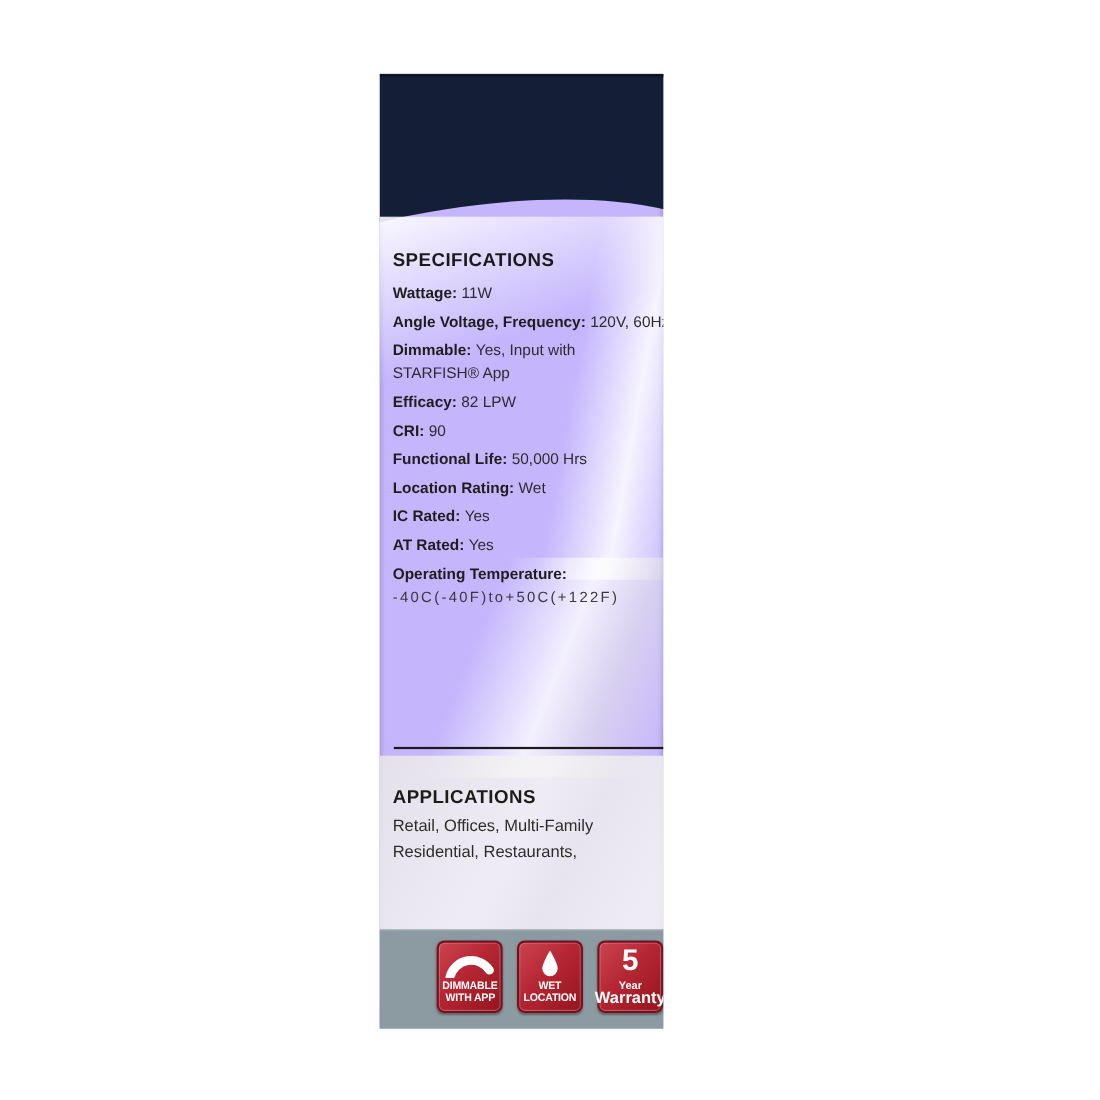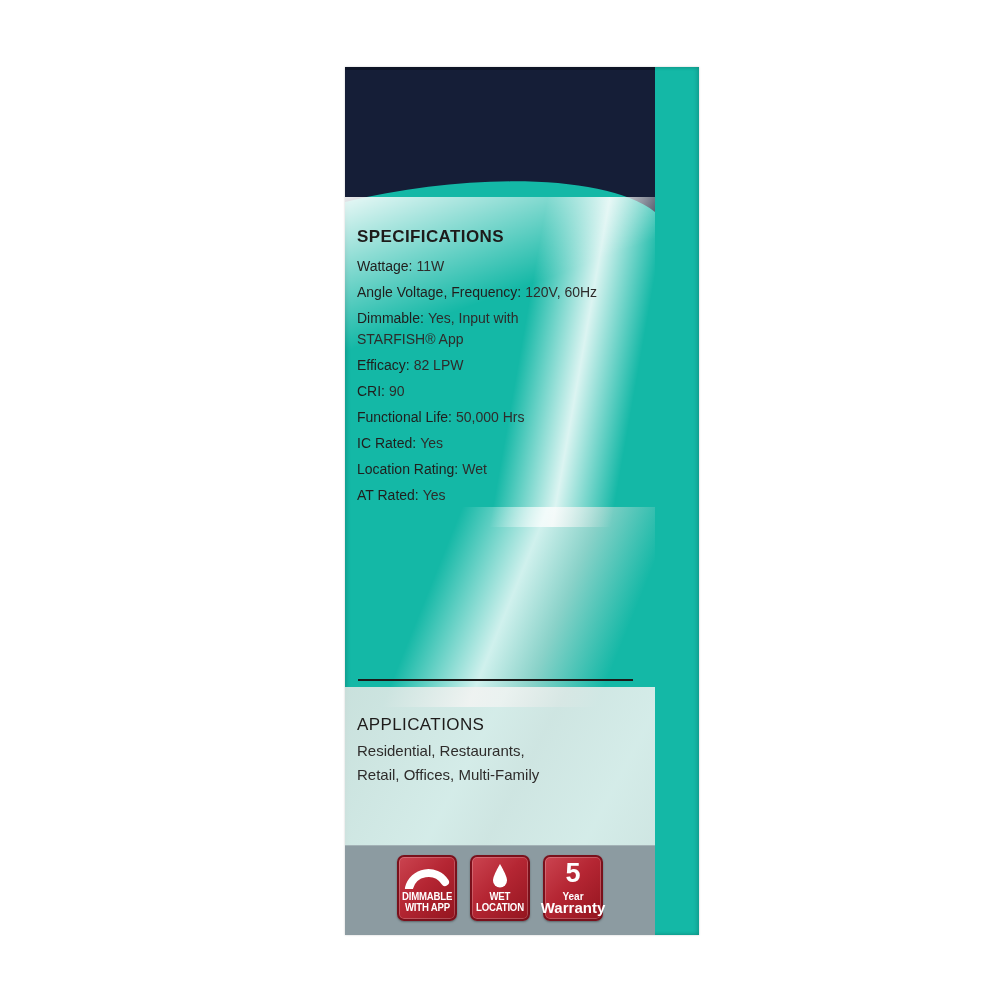--- a/index.html
+++ b/index.html
@@ -1,22 +1,22 @@
 <!DOCTYPE html>
 <html><head>
 <meta charset="utf-8">
 <style>
   html,body{margin:0;padding:0;}
   body{
     width:1000px;height:1000px;background:#ffffff;position:relative;overflow:hidden;
     font-family:"Liberation Sans","DejaVu Sans",sans-serif;
   }
   .panel{
-    position:absolute;left:345px;top:67px;width:354px;height:868px;
-    background:#14b8a6;overflow:hidden;
+    position:absolute;left:345px;top:67px;width:258px;height:868px;
+    background:#c4b5fd;overflow:hidden;
     box-shadow:inset 2px 0 4px rgba(0,0,0,.14), inset -2px 0 4px rgba(0,0,0,.14), 0 0 2px rgba(0,0,0,.2);
   }
   .navy-top{position:absolute;top:0;left:0;width:310px;height:220px;}
   .sheen-upper{
     position:absolute;left:0;top:130px;width:310px;height:330px;pointer-events:none;
     background:linear-gradient(160deg, rgba(255,255,255,.9) 0%, rgba(255,255,255,0) 35%),
                linear-gradient(100deg, rgba(255,255,255,0) 55%, rgba(255,255,255,.85) 72%, rgba(255,255,255,0) 88%);
   }
   .sheen-mid{
     position:absolute;left:0;top:440px;width:310px;height:200px;pointer-events:none;
@@ -27,31 +27,31 @@
     background:linear-gradient(118deg, #e9e8e6 0%, #f6f5f4 38%, #efedec 52%, #f6f5f4 75%, #eceae9 100%);
     opacity:.85;
   }
   .content{
     position:absolute;left:12px;top:160px;width:286px;color:#262423;
   }
   .spec-heading{
     font-size:17px;font-weight:bold;letter-spacing:.4px;color:#1d1b1a;margin:0 0 9px 0;
   }
   .spec{font-size:14px;line-height:21px;margin:0 0 5px 0;color:#2e2c2b;}
-  .spec .lbl{font-weight:normal;color:#201e1d;}
+  .spec .lbl{font-weight:bold;color:#201e1d;}
   .spec .val{margin-left:4px;}
   .spec .val2{margin-top:0;}
   .temp{letter-spacing:2.1px;color:#3a3838;font-size:13.5px;}
   .divider{
     position:absolute;left:13px;top:612px;width:275px;height:2px;background:#1c1a19;
   }
   .apps{
     position:absolute;left:12px;top:648px;width:286px;color:#262423;
   }
-  .apps-heading{font-size:17px;font-weight:normal;letter-spacing:.4px;color:#1d1b1a;margin:0 0 4px 0;}
+  .apps-heading{font-size:17px;font-weight:bold;letter-spacing:.4px;color:#1d1b1a;margin:0 0 4px 0;}
   .apps-line{font-size:15px;line-height:24px;color:#2e2c2b;}
   .gray-strip{
     position:absolute;left:0;bottom:0;width:310px;height:90px;
     border-top:1px solid #a3b2b6;
     display:flex;justify-content:center;align-items:center;gap:13px;
     box-sizing:border-box;
   }
   .badge{
     width:60px;height:66px;border-radius:7px;box-sizing:border-box;
     border:2px solid #7a101b;
@@ -96,36 +96,40 @@
     <div class="spec">
       <span class="lbl">Efficacy:</span><span class="val">82 LPW</span>
     </div>
     <div class="spec">
       <span class="lbl">CRI:</span><span class="val">90</span>
     </div>
     <div class="spec">
       <span class="lbl">Functional Life:</span><span class="val">50,000 Hrs</span>
     </div>
     <div class="spec">
+      <span class="lbl">Location Rating:</span><span class="val">Wet</span>
+    </div>
+    <div class="spec">
       <span class="lbl">IC Rated:</span><span class="val">Yes</span>
     </div>
     <div class="spec">
-      <span class="lbl">Location Rating:</span><span class="val">Wet</span>
+      <span class="lbl">AT Rated:</span><span class="val">Yes</span>
     </div>
     <div class="spec">
-      <span class="lbl">AT Rated:</span><span class="val">Yes</span>
+      <span class="lbl">Operating Temperature:</span>
+      <div class="val2 temp">-40C(-40F)to+50C(+122F)</div>
     </div>
   </div>
 
   <div class="divider"></div>
 
   <div class="apps">
     <div class="apps-heading">APPLICATIONS</div>
+    <div class="apps-line">Retail, Offices, Multi-Family</div>
     <div class="apps-line">Residential, Restaurants,</div>
-    <div class="apps-line">Retail, Offices, Multi-Family</div>
   </div>
 
   <div class="gray-strip" style="background:#8c9ba1;">
 
     <div class="badge">
       <div class="badge-icon">
         <svg width="46" height="26" viewBox="0 0 46 26" xmlns="http://www.w3.org/2000/svg">
           <path d="M5,25 A20,20 0 0 1 41,19" stroke="#ffffff" stroke-width="8" fill="none" stroke-linecap="round"></path>
         </svg>
       </div>

